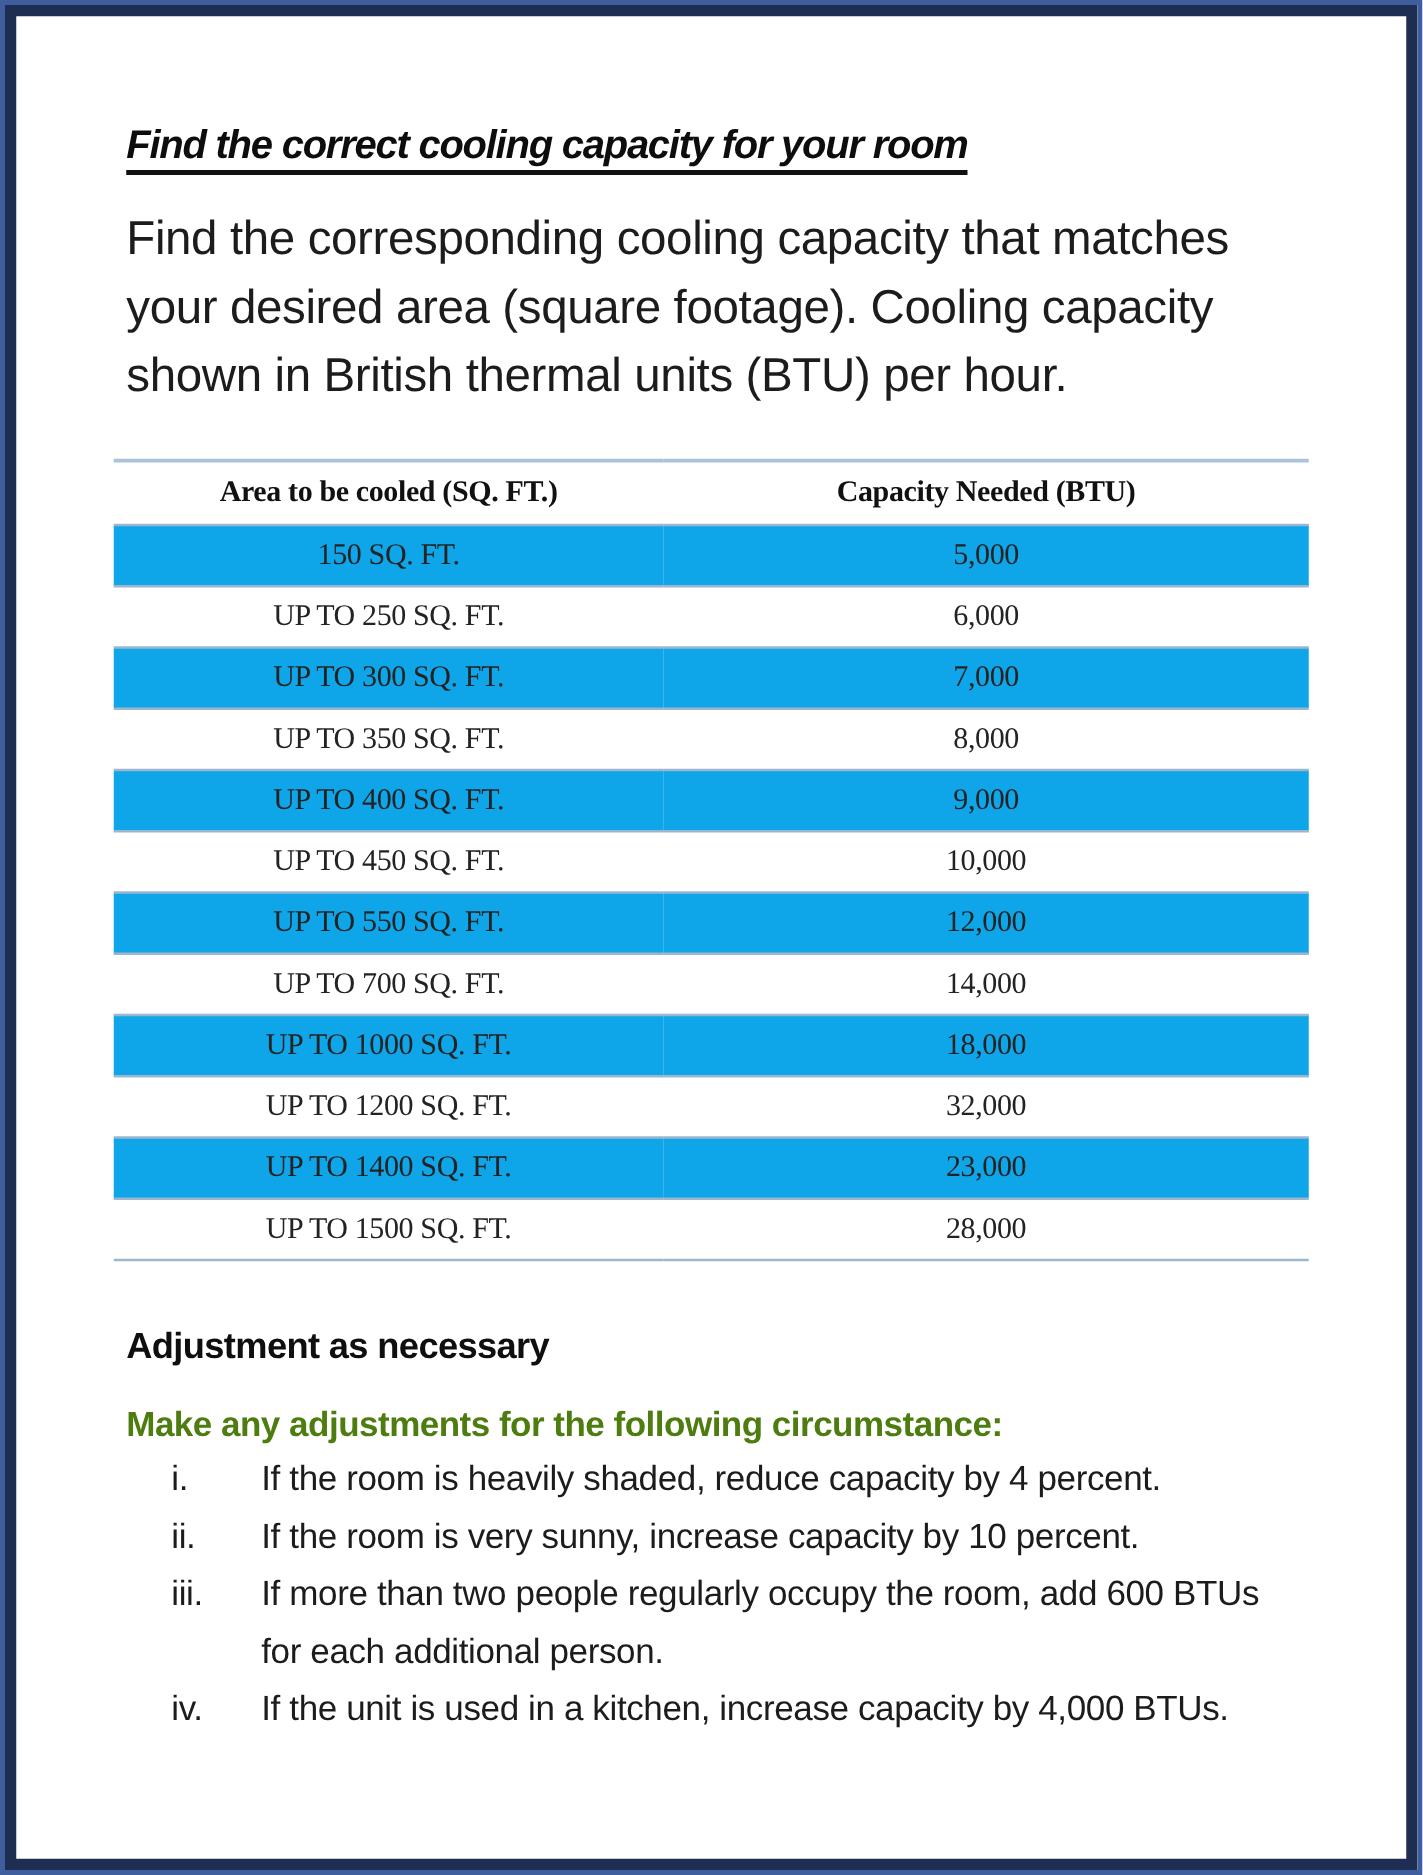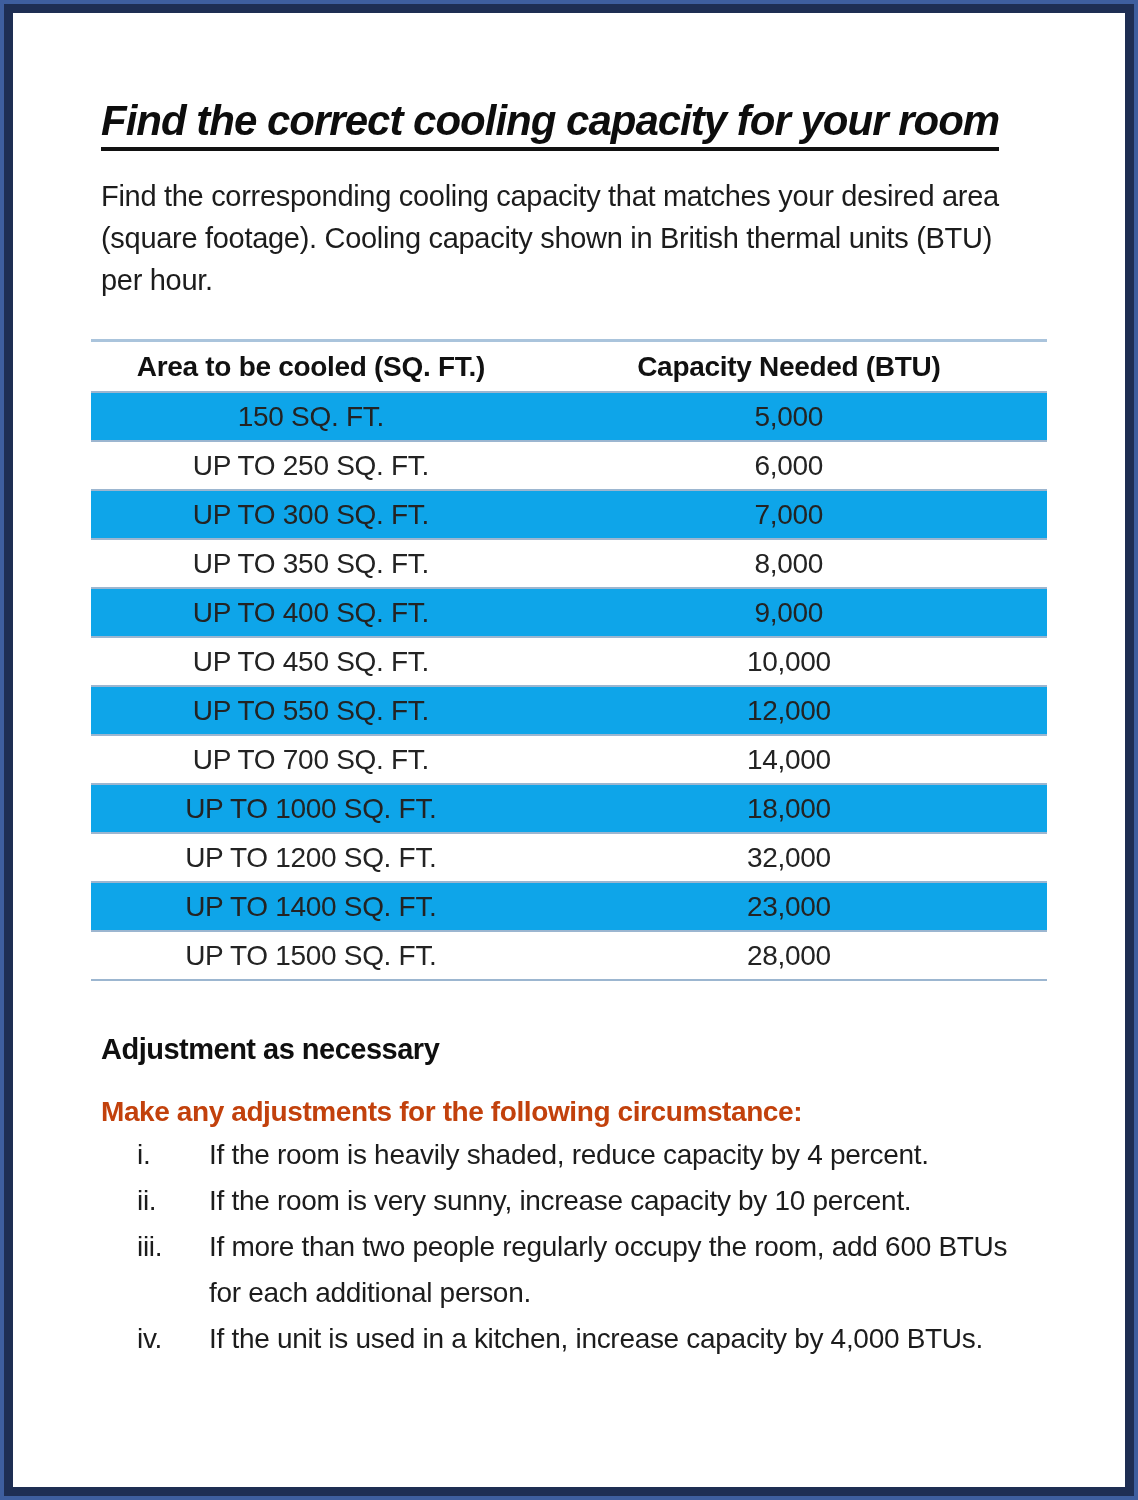--- a/index.html
+++ b/index.html
@@ -15,47 +15,48 @@
     border:9px solid #1e2e53;
     background:#ffffff;
     overflow:hidden;
   }
   .content{
     box-sizing:border-box;
     padding:84px 88px 0 88px;
   }
   h1.doc-title{
     margin:0 0 30px 0;
-    font-size:42px;
+    font-size:32px;
     font-weight:bold;
     font-style:italic;
     letter-spacing:-1px;
     color:#0d0d0d;
     line-height:1.15;
   }
   h1.doc-title .underline{
     border-bottom:4px solid #111111;
     padding-bottom:3px;
   }
   p.intro{
     margin:0;
     max-width:905px;
-    font-size:29px;
+    font-size:38px;
     line-height:1.45;
     color:#1c1c1c;
     letter-spacing:-0.3px;
   }
   table.cooling{
     width:calc(100% + 20px);
     margin:38px 0 0 -10px;
     border-collapse:collapse;
     border-top:3px solid #aac4dc;
     border-bottom:2px solid #9cb6d0;
-    font-size:28px;
+    font-size:24px;
     letter-spacing:-0.3px;
+    font-family:Liberation Serif, serif;
   }
   table.cooling th{
     font-weight:bold;
     color:#111111;
     text-align:center;
     height:47px;
     border-bottom:2px solid #9cb6d0;
     background:#ffffff;
   }
   table.cooling td{
@@ -71,21 +72,21 @@
     margin:52px 0 0 0;
     font-size:29px;
     font-weight:bold;
     color:#0f0f0f;
     letter-spacing:-0.5px;
   }
   p.lead{
     margin:30px 0 0 0;
     font-size:28px;
     font-weight:bold;
-    color:#c2410c;
+    color:#4d7c0f;
     letter-spacing:-0.4px;
   }
   .adj-list{
     margin-top:4px;
   }
   .adj-item{
     position:relative;
     padding-left:108px;
     font-size:28px;
     line-height:46px;

